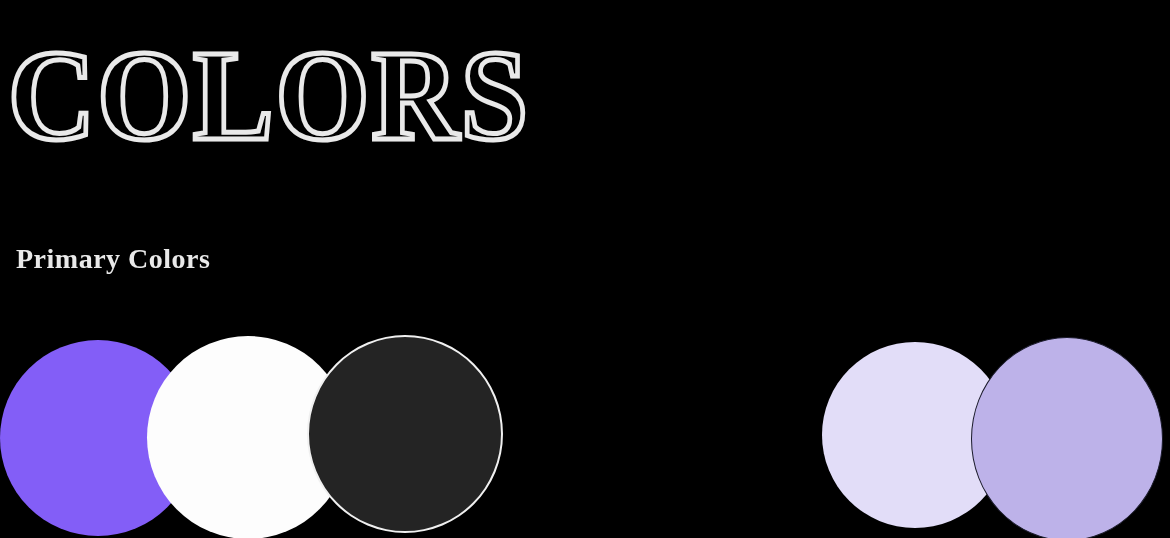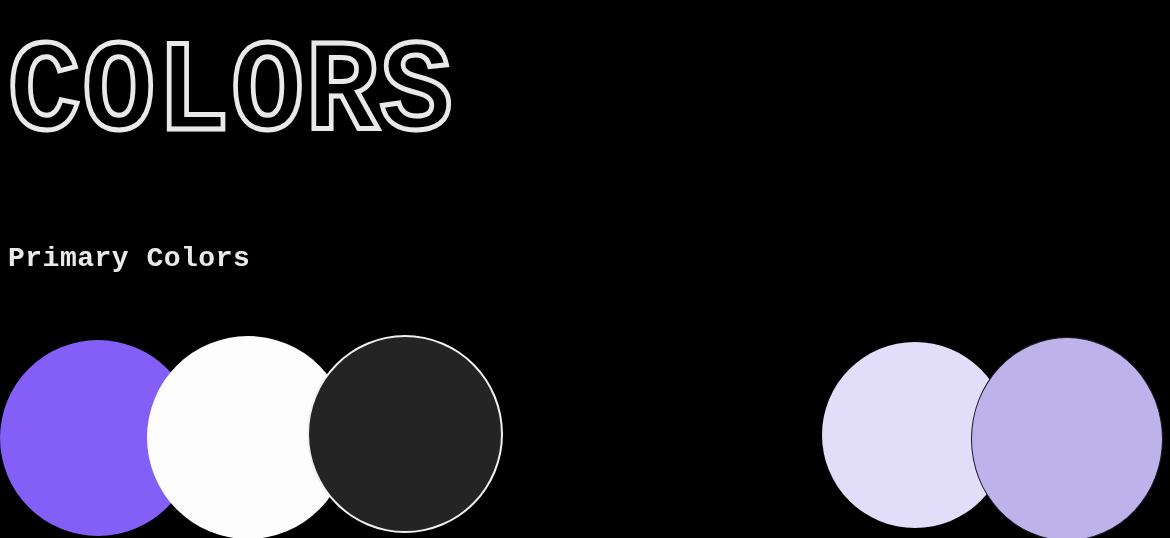--- a/index.html
+++ b/index.html
@@ -6,21 +6,21 @@
     margin: 0;
     padding: 0;
     background: #000000;
   }
   .screen {
     position: relative;
     width: 1170px;
     height: 538px;
     background: #000000;
     overflow: hidden;
-    font-family: Liberation Mono, monospace;
+    font-family: Liberation Serif, serif;
   }
 
   
   .title {
     position: absolute;
     left: 8px;
     top: 30px;
     margin: 0;
     font-size: 130px;
     line-height: 1;
@@ -37,21 +37,21 @@
   
   .section-label {
     position: absolute;
     margin: 0;
     font-size: 28px;
     font-weight: 700;
     color: #e9e9e9;
     letter-spacing: 0.5px;
     white-space: nowrap;
   }
-  .section-label.primary { left: 8px;   top: 243px; }
+  .section-label.primary { left: 16px;   top: 243px; }
   .section-label.other   { left: 830px; top: 243px; }
 
   
   .swatch {
     position: absolute;
     border-radius: 50%;
     box-sizing: border-box;
   }
   .sw-purple    { left: 0px;    top: 340px; width: 196px; height: 196px; z-index: 1; }
   .sw-white     { left: 147px;  top: 336px; width: 202px; height: 203px; z-index: 2; }

